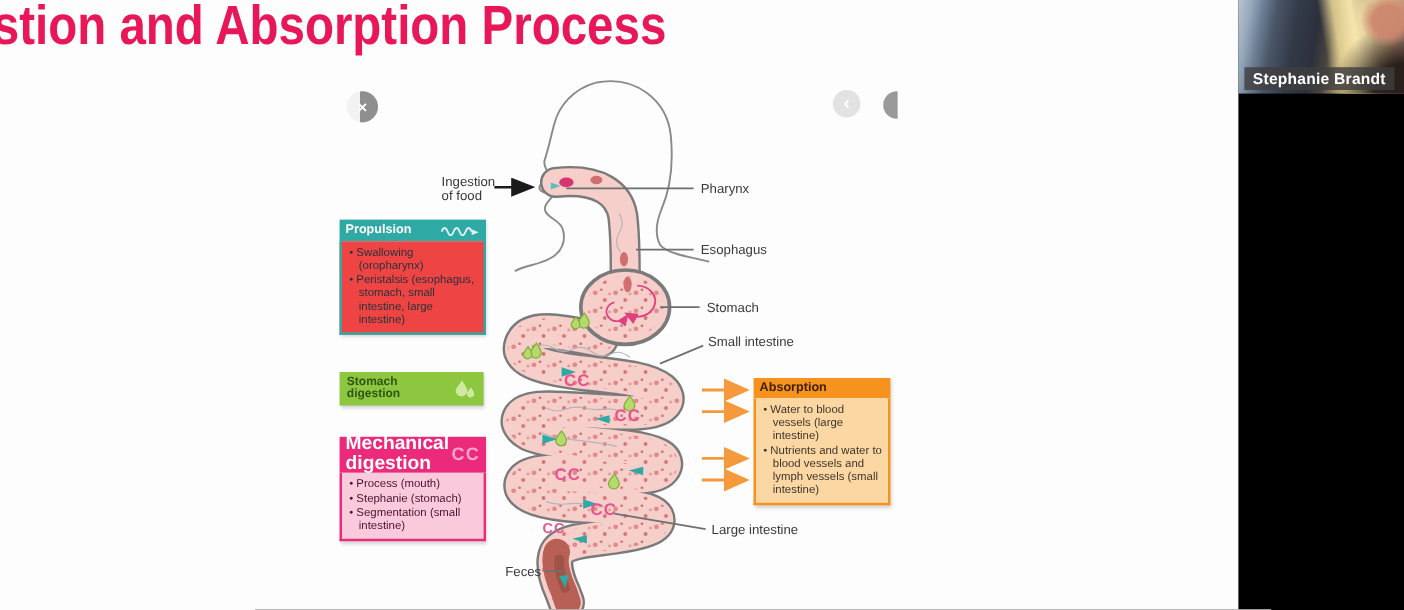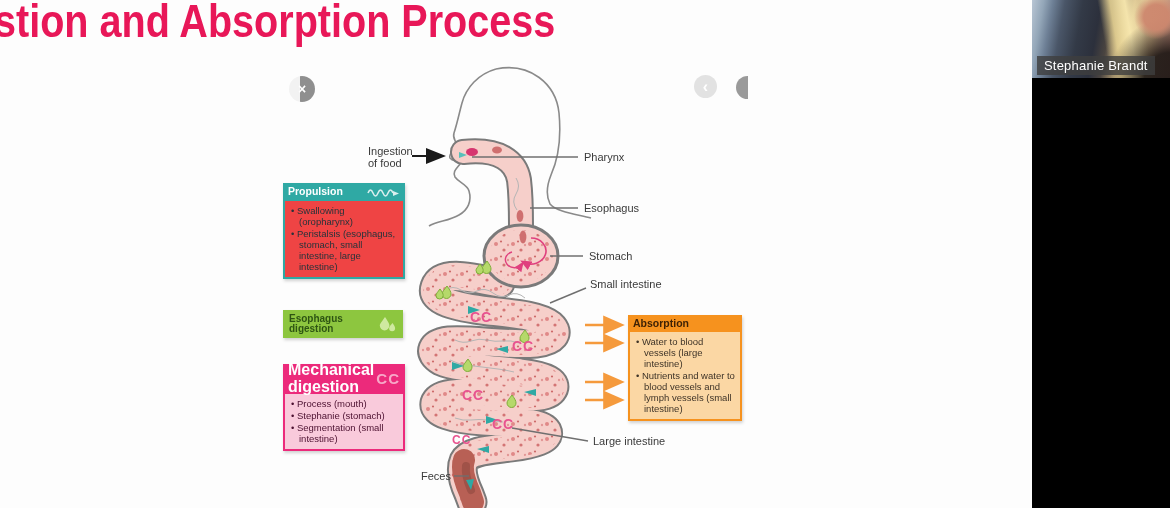--- a/index.html
+++ b/index.html
@@ -48,21 +48,21 @@
 
   
   #sidebar{position:absolute;left:1032px;top:0;width:138px;height:508px;background:#000;}
   #video{position:absolute;left:0;top:0;width:138px;height:78px;overflow:hidden;cursor:pointer;background:
     radial-gradient(circle at 90% 22%, rgba(205,135,110,.95) 0 9%, rgba(205,135,110,0) 16%),
     radial-gradient(circle at 100% 100%, rgba(25,20,18,.9) 0 16%, rgba(25,20,18,0) 38%),
     linear-gradient(80deg, rgba(0,0,0,0) 52%, rgba(235,215,150,.85) 60%, rgba(248,232,175,.95) 70%, rgba(0,0,0,0) 80%),
     linear-gradient(100deg,#b9c6d4 0%,#93a6b8 8%,#6e8096 14%,#4a5668 22%,#333a47 34%,#2c303c 46%,
       #4a4440 54%,#8a7a5e 60%,#d7c08e 68%,#e3cd9b 76%,#d9b88c 84%,#c29480 92%,#b97f72 100%);}
   #nametag{position:absolute;left:5px;bottom:3px;background:rgba(62,62,62,.8);color:#fff;
-    font-size:13px;font-weight:400;padding:2px 7px;letter-spacing:.2px;}
+    font-size:13px;font-weight:700;padding:2px 7px;letter-spacing:.2px;}
 
   svg text{font-family:"Liberation Sans",sans-serif;}
 </style>
 </head>
 <body>
 
 <div id="app">
 
   <h1 class="slide-title" style="color: rgb(232, 23, 88);">stion and Absorption Process</h1>
 
@@ -199,21 +199,21 @@
     </div>
     <div class="bd">
       <ul>
         <li>Swallowing (oropharynx)</li>
         <li>Peristalsis (esophagus, stomach, small intestine, large intestine)</li>
       </ul>
     </div>
   </div>
 
   <div class="box" id="box-chemical">
-    <div class="t">Esophagus digestion</div>
+    <div class="t">Stomach digestion</div>
     <svg width="20" height="18" viewBox="0 0 20 18">
       <path d="M8,2 c3,4.5 4.4,6.5 4.4,8.6 a4.8,4.8 0 1 1 -9.6,0 C2.8,8.5 5,6.5 8,2 z" fill="#cfe9a0"></path>
       <path d="M15.5,8 c1.8,2.6 2.6,3.9 2.6,5.2 a3,3 0 1 1 -6,0 c0,-1.3 1.2,-2.6 3.4,-5.2 z" fill="#cfe9a0"></path>
     </svg>
   </div>
 
   <div class="box" id="box-mechanical">
     <div class="hdr">
       <span class="t">Mechanical digestion</span>
       <span class="cc-icon">CC</span>

